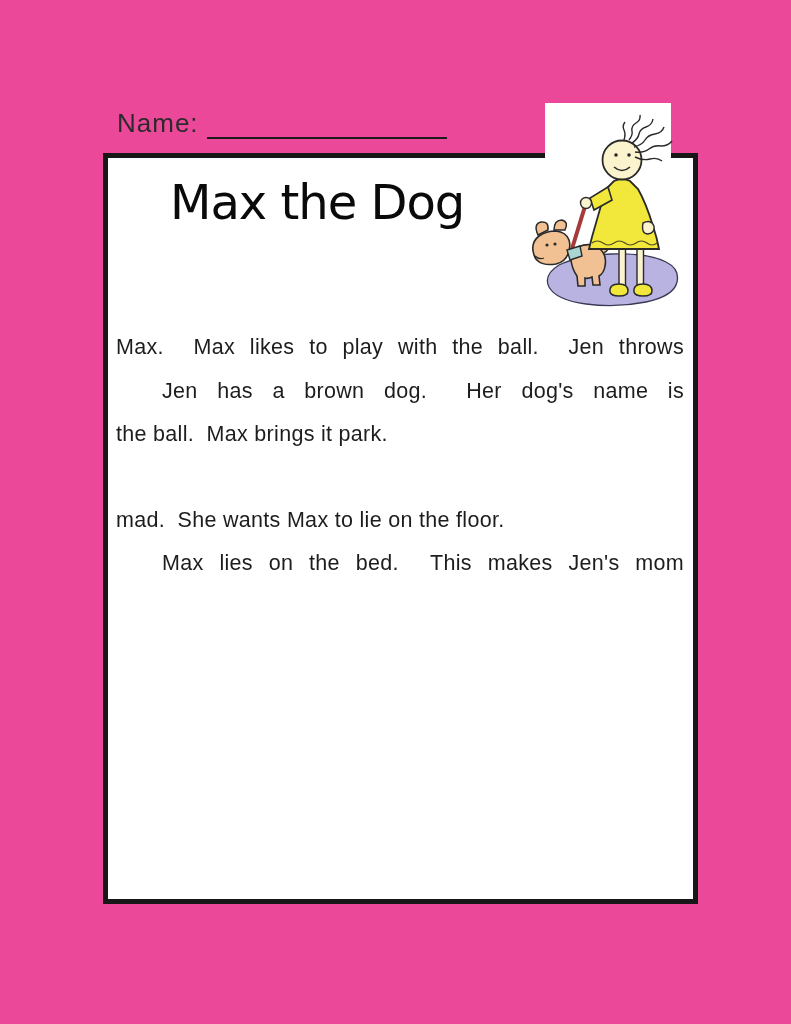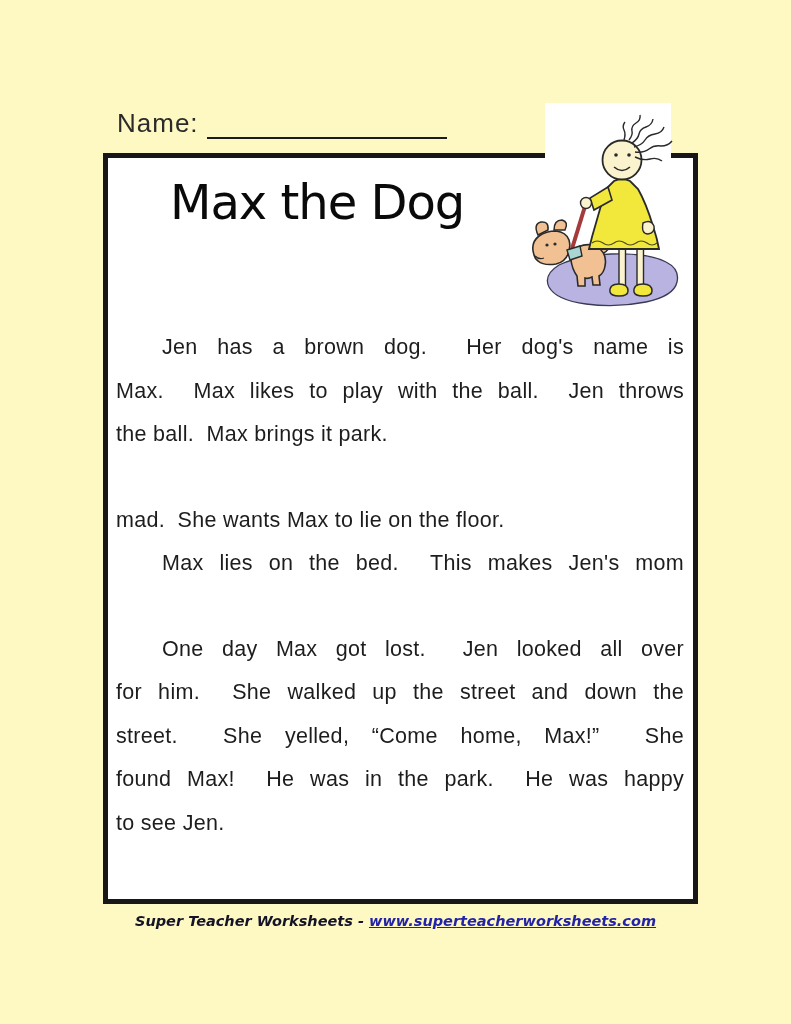--- a/index.html
+++ b/index.html
@@ -1,21 +1,21 @@
 <!DOCTYPE html>
 <html><head>
 <meta charset="utf-8">
 <style>
   * { margin: 0; padding: 0; box-sizing: border-box; }
   html, body { background: #ffffff; }
   .page {
     position: relative;
     width: 791px;
     height: 1024px;
-    background: #fef9c3;
+    background: #ec4899;
     font-family: "Liberation Sans", sans-serif;
     overflow: hidden;
   }
 
   
   .name-row {
     position: absolute;
     left: 117px;
     top: 108px;
     display: flex;
@@ -116,34 +116,27 @@
   <div class="name-row">
     <span class="name-label">Name:</span>
     <span class="name-blank"></span>
   </div>
 
   <div class="sheet-box">
     <div class="story-title">Max the Dog</div>
 
     <div class="passage">
       <div class="paragraph">
+        <div class="pline">Max.  Max likes to play with the ball.  Jen throws</div>
         <div class="pline first">Jen has a brown dog.  Her dog's name is</div>
-        <div class="pline">Max.  Max likes to play with the ball.  Jen throws</div>
         <div class="pline last">the ball.  Max brings it park.</div>
       </div>
       <div class="paragraph">
         <div class="pline last">mad.  She wants Max to lie on the floor.</div>
         <div class="pline first">Max lies on the bed.  This makes Jen's mom</div>
-      </div>
-      <div class="paragraph">
-        <div class="pline first">One day Max got lost.  Jen looked all over</div>
-        <div class="pline">for him.  She walked up the street and down the</div>
-        <div class="pline">street.  She yelled, “Come home, Max!”  She</div>
-        <div class="pline">found Max!  He was in the park.  He was happy</div>
-        <div class="pline last">to see Jen.</div>
       </div>
     </div>
   </div>
 
   <div class="illustration">
     <svg width="162" height="207" viewBox="0 0 162 207" xmlns="http://www.w3.org/2000/svg">
 
       <rect x="18" y="0" width="126" height="207" fill="#ffffff"></rect>
 
       <path d="M84 151 Q 122 150 139 159 Q 153 166 150 179 Q 147 193 119 199 Q 89 205 59 201 Q 29 197 22 184 Q 16 172 32 162 Q 50 153 84 151 Z" fill="#B9B3E2" stroke="#3a3a55" stroke-width="1.3"></path>
@@ -190,17 +183,14 @@
         <path d="M97 37 q 2 -6 0 -10 q -2 -4 1 -8"></path>
         <path d="M102 37 q 4 -5 3 -9 q -1 -5 4 -8 q 5 -3 4 -8"></path>
         <path d="M105 40 q 6 -4 7 -9 q 1 -5 7 -7 q 6 -2 7 -8"></path>
         <path d="M107 44 q 8 -2 11 -7 q 3 -5 10 -6 q 7 -1 9 -7"></path>
         <path d="M108 49 q 9 1 14 -3 q 5 -4 12 -3 q 7 0 11 -5"></path>
         <path d="M108 54 q 8 4 15 2 q 7 -2 12 2"></path>
       </g>
     </svg>
   </div>
 
-  <div class="footer">
-    <span>Super Teacher Worksheets - </span><a href="#">www.superteacherworksheets.com</a>
-  </div>
 
 </div>
 
 </body></html>

